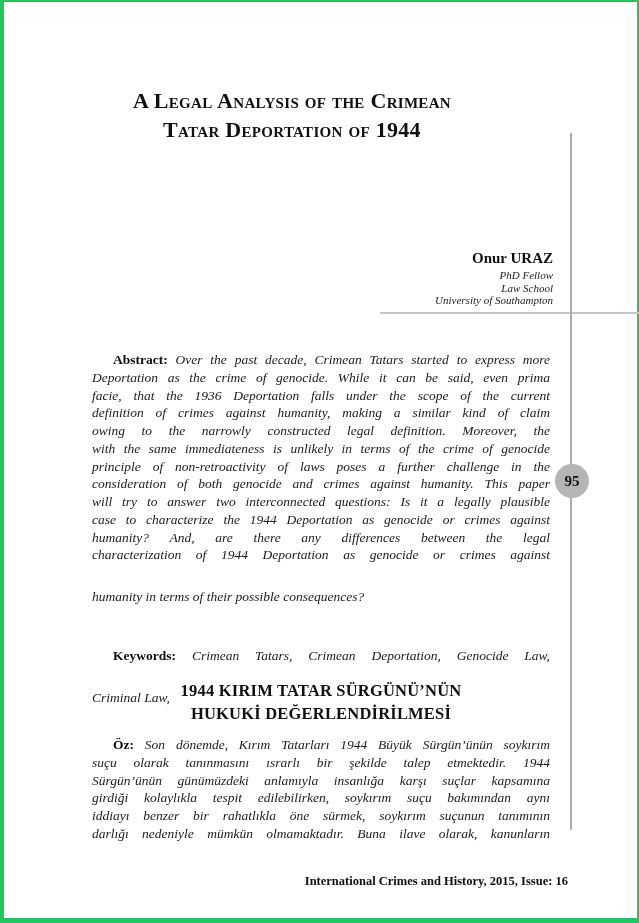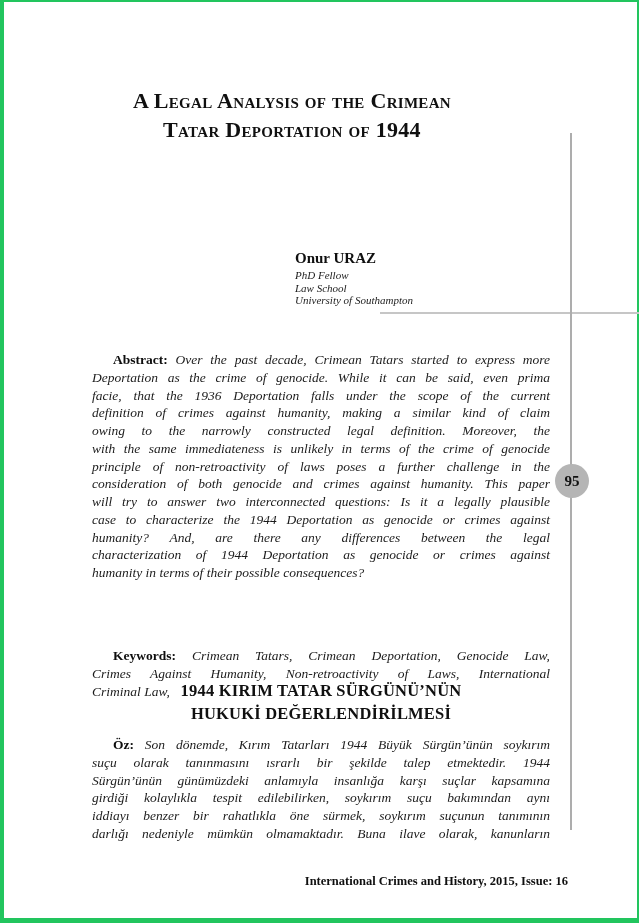--- a/index.html
+++ b/index.html
@@ -10,40 +10,40 @@
     color:#161616;
   }
   .sheet{position:absolute;left:4px;top:2px;right:2px;bottom:5px;background:#ffffff;}
 
   .article-title{
     position:absolute;left:63px;top:86px;width:458px;
     text-align:center;font-weight:bold;font-size:22px;line-height:29px;
     font-variant:small-caps;letter-spacing:0.3px;color:#101010;
   }
 
-  .author-block{position:absolute;top:249px;left:295px;width:258px;}
+  .author-block{position:absolute;top:249px;left:295px;width:258px;text-align:right;}
   .author-name{font-weight:bold;font-size:15px;line-height:18px;color:#101010;}
   .author-aff{font-style:italic;font-size:11px;margin-top:2px;color:#222;}
   .author-aff .bline{line-height:12.5px;}
 
   .h-rule{position:absolute;left:380px;top:312px;width:259px;height:2px;background:#c6c6c6;}
   .v-rule{position:absolute;left:570px;top:133px;width:1.5px;height:697px;background:#adadad;}
 
   .page-badge{
     position:absolute;left:555px;top:464px;width:34px;height:34px;border-radius:50%;
     background:#b5b5b5;display:flex;align-items:center;justify-content:center;
     font-weight:bold;font-size:15px;color:#111;
   }
 
   .para{
     position:absolute;left:92px;width:458px;
     font-style:italic;font-size:13.5px;color:#1b1b1b;
   }
   .para .jline{line-height:17.75px;text-align:justify;text-align-last:justify;}
-  .para .jline.lastline{text-align-last:left;}
+  .para .jline.lastline{text-align-last:left;margin-top:24px;}
   .para .jline.firstline{text-indent:21px;}
   .plabel{font-style:normal;font-weight:bold;color:#0e0e0e;}
 
   #abstract-para{top:351px;}
   #keywords-para{top:647px;}
   #oz-para{top:736px;}
 
   .turkish-title{
     position:absolute;left:92px;top:680px;width:458px;text-align:center;
     font-weight:bold;font-size:16.5px;line-height:22.5px;letter-spacing:0.2px;color:#101010;
@@ -90,21 +90,20 @@
       <div class="jline">consideration of both genocide and crimes against humanity. This paper</div>
       <div class="jline">will try to answer two interconnected questions: Is it a legally plausible</div>
       <div class="jline">case to characterize the 1944 Deportation as genocide or crimes against</div>
       <div class="jline">humanity? And, are there any differences between the legal</div>
       <div class="jline">characterization of 1944 Deportation as genocide or crimes against</div>
       <div class="jline lastline">humanity in terms of their possible consequences?</div>
     </div>
 
   <div class="para" id="keywords-para">
       <div class="jline firstline"><b class="plabel">Keywords:</b> Crimean Tatars, Crimean Deportation, Genocide Law,</div>
-      <div class="jline">Crimes Against Humanity, Non-retroactivity of Laws, International</div>
       <div class="jline lastline">Criminal Law,</div>
     </div>
 
   <div class="turkish-title">
       <div class="bline">1944 KIRIM TATAR SÜRGÜNÜ’NÜN</div>
       <div class="bline">HUKUKİ DEĞERLENDİRİLMESİ</div>
     </div>
 
   <div class="para" id="oz-para">
       <div class="jline firstline"><b class="plabel">Öz:</b> Son dönemde, Kırım Tatarları 1944 Büyük Sürgün’ünün soykırım</div>

